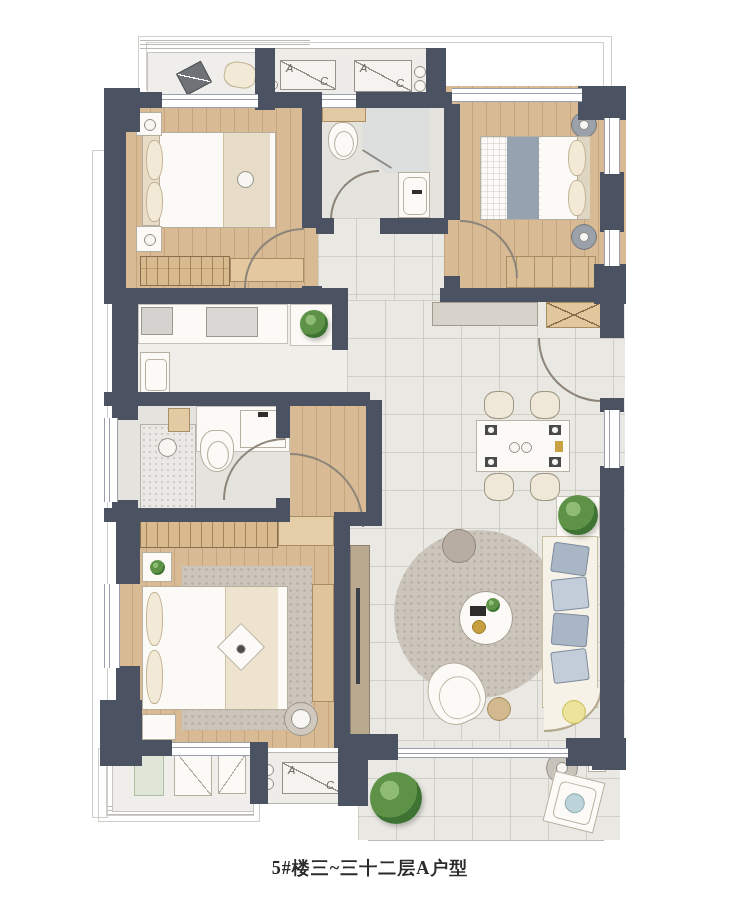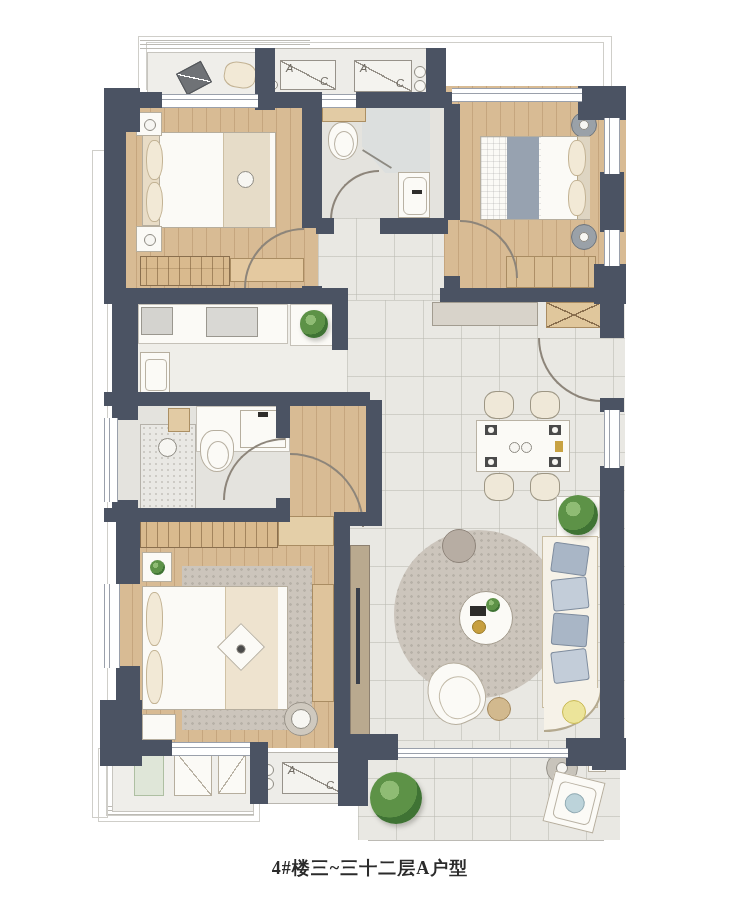--- a/index.html
+++ b/index.html
@@ -318,14 +318,14 @@
       <div class="circle" style="left:5px;top:4px;width:7px;height:7px;"></div>
     </div>
 
   <div class="furn" style="left:134px;top:752px;width:30px;height:44px;background:#dfe6d8;border-color:#aebfa2;"></div>
   <div class="furn" style="left:174px;top:750px;width:38px;height:46px;background-image:linear-gradient(to top right,transparent calc(50% - .6px),#b9b2a4 calc(50% - .6px),#b9b2a4 calc(50% + .6px),transparent calc(50% + .6px));"></div>
   <div class="furn" style="left:218px;top:754px;width:28px;height:40px;background-image:linear-gradient(to bottom right,transparent calc(50% - .6px),#b9b2a4 calc(50% - .6px),#b9b2a4 calc(50% + .6px),transparent calc(50% + .6px));"></div>
 
   <div class="abs" style="left:180px;top:66px;width:26px;height:22px;background:#6f7276;border:1px solid #53565a;transform:rotate(-28deg);z-index:20;background-image:linear-gradient(to top right,transparent calc(50% - .6px),#fff calc(50% - .6px),#fff calc(50% + .6px),transparent calc(50% + .6px));"></div>
   <div class="pillow" style="left:224px;top:62px;width:30px;height:24px;border-radius:40%;transform:rotate(10deg);z-index:20;"></div>
 
-  <div class="caption">4#楼三~三十二层A户型</div>
+  <div class="caption">5#楼三~三十二层A户型</div>
 </div>
 
 </body></html>

